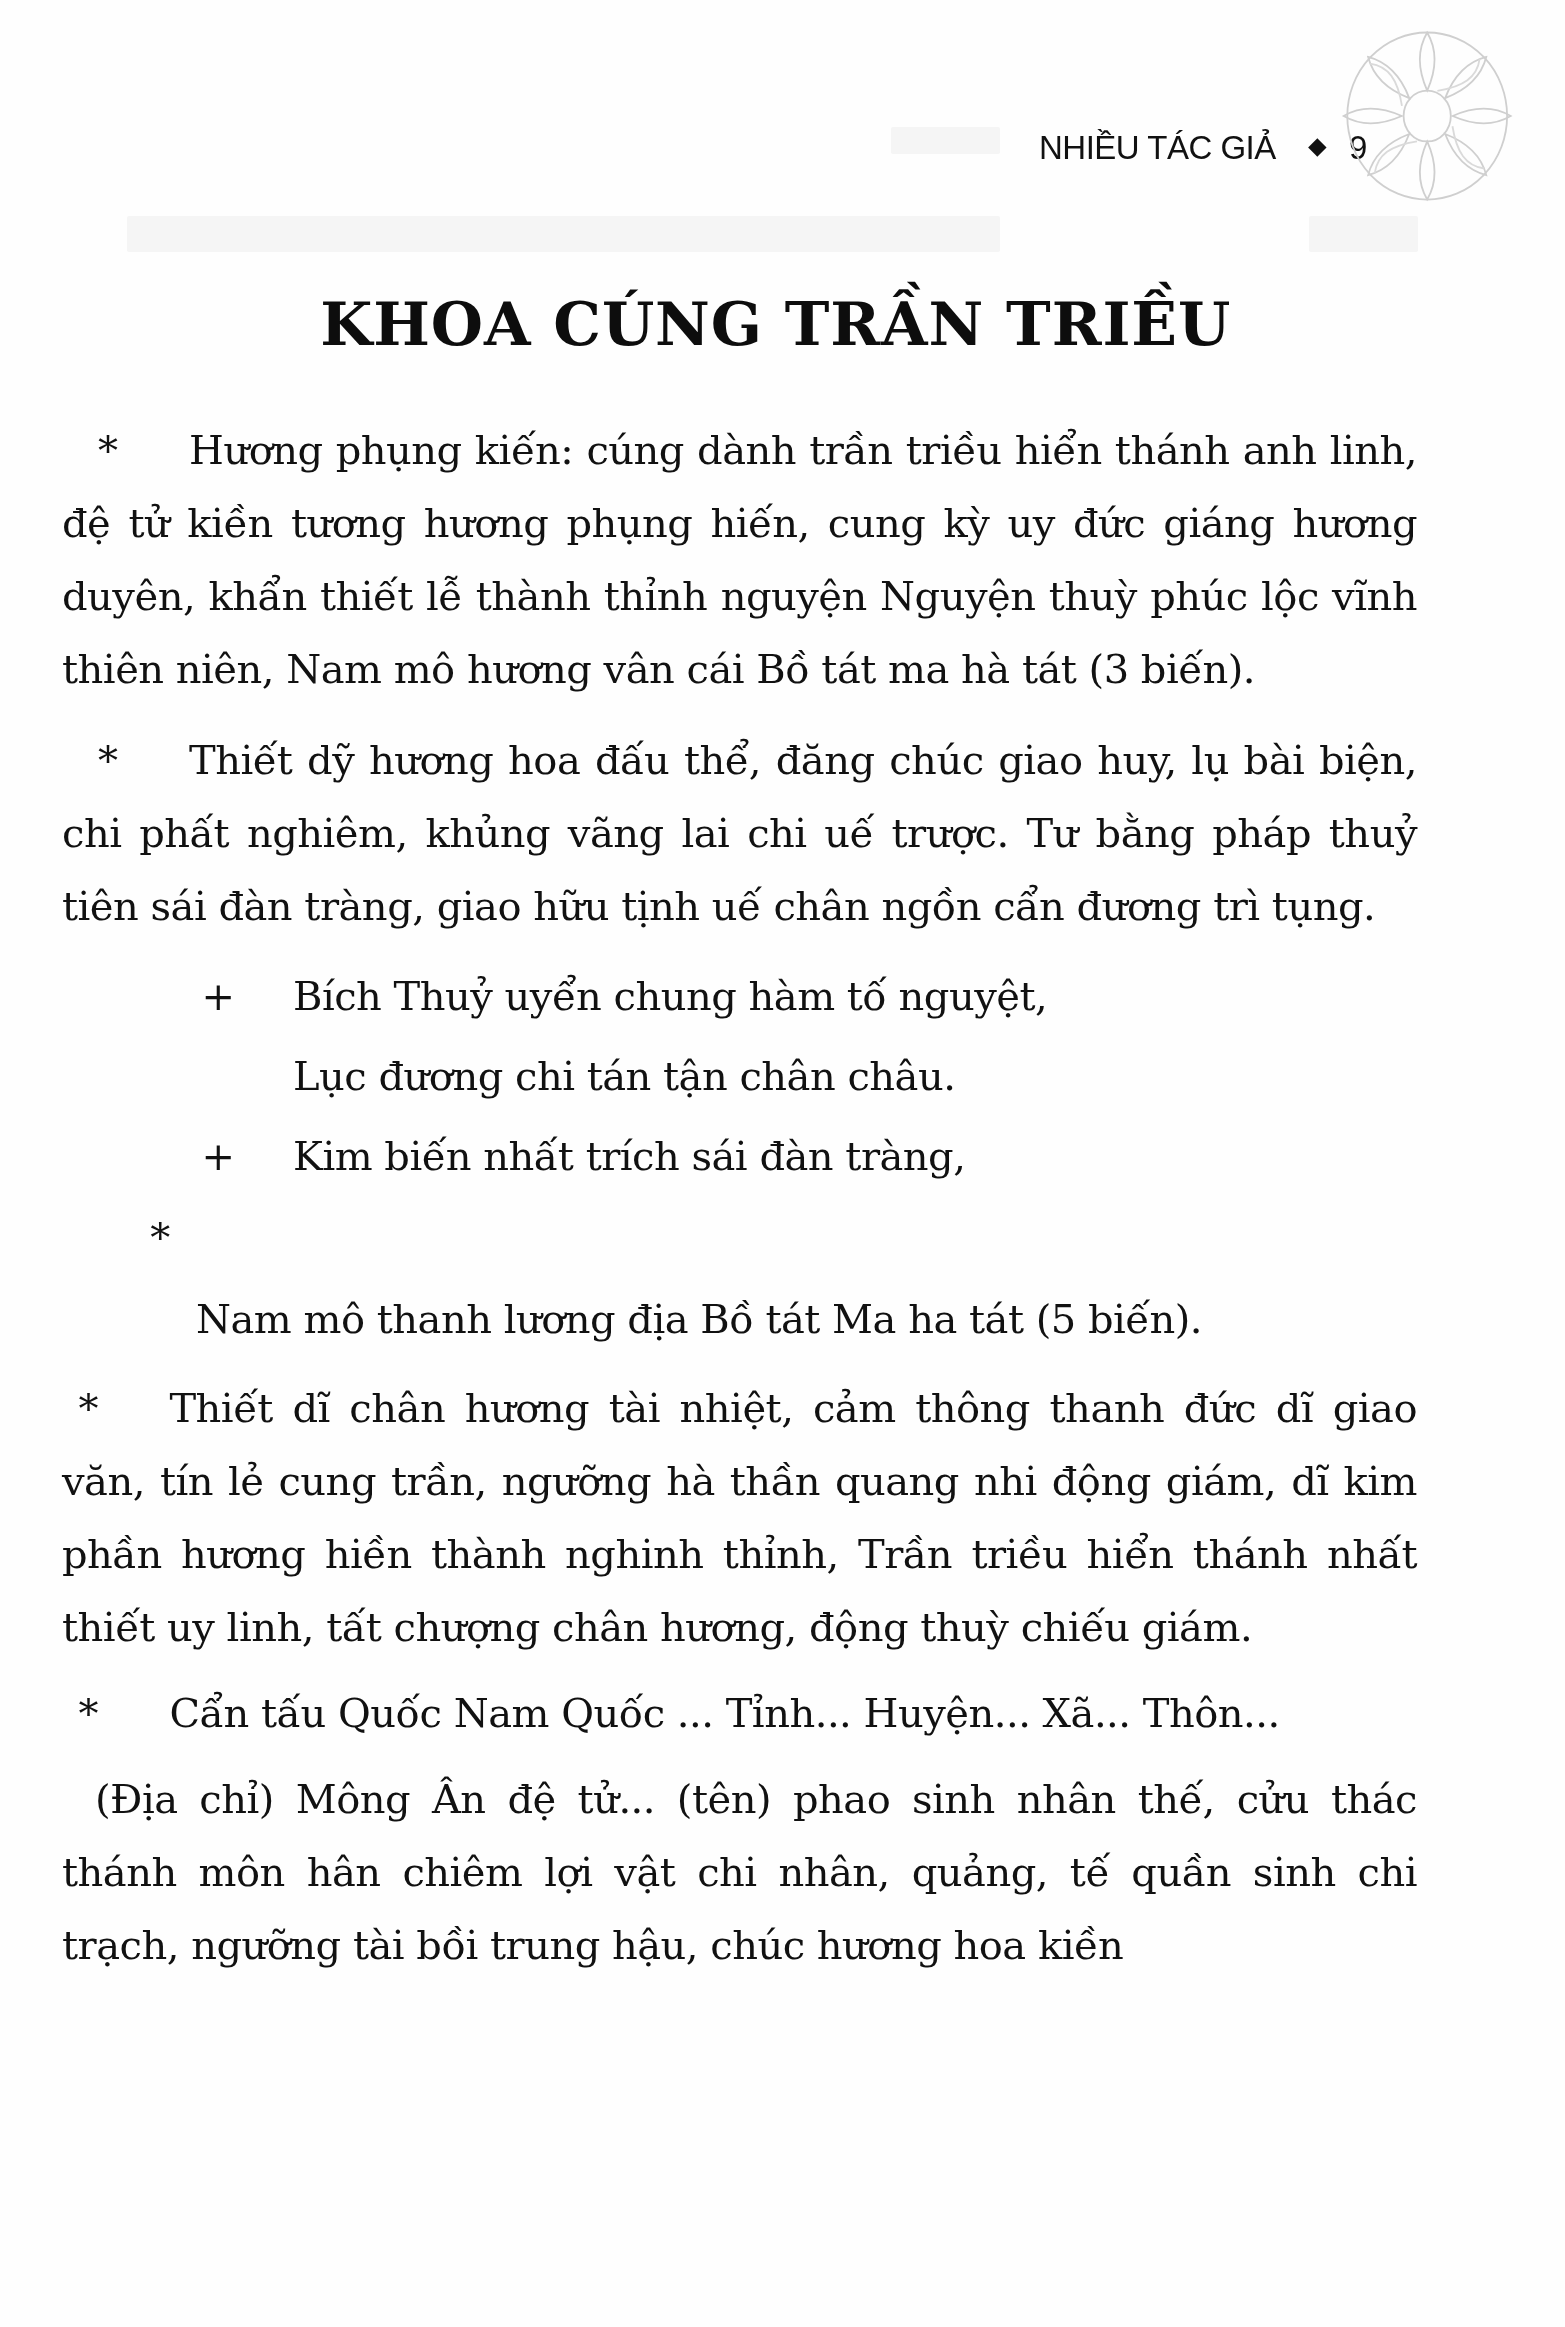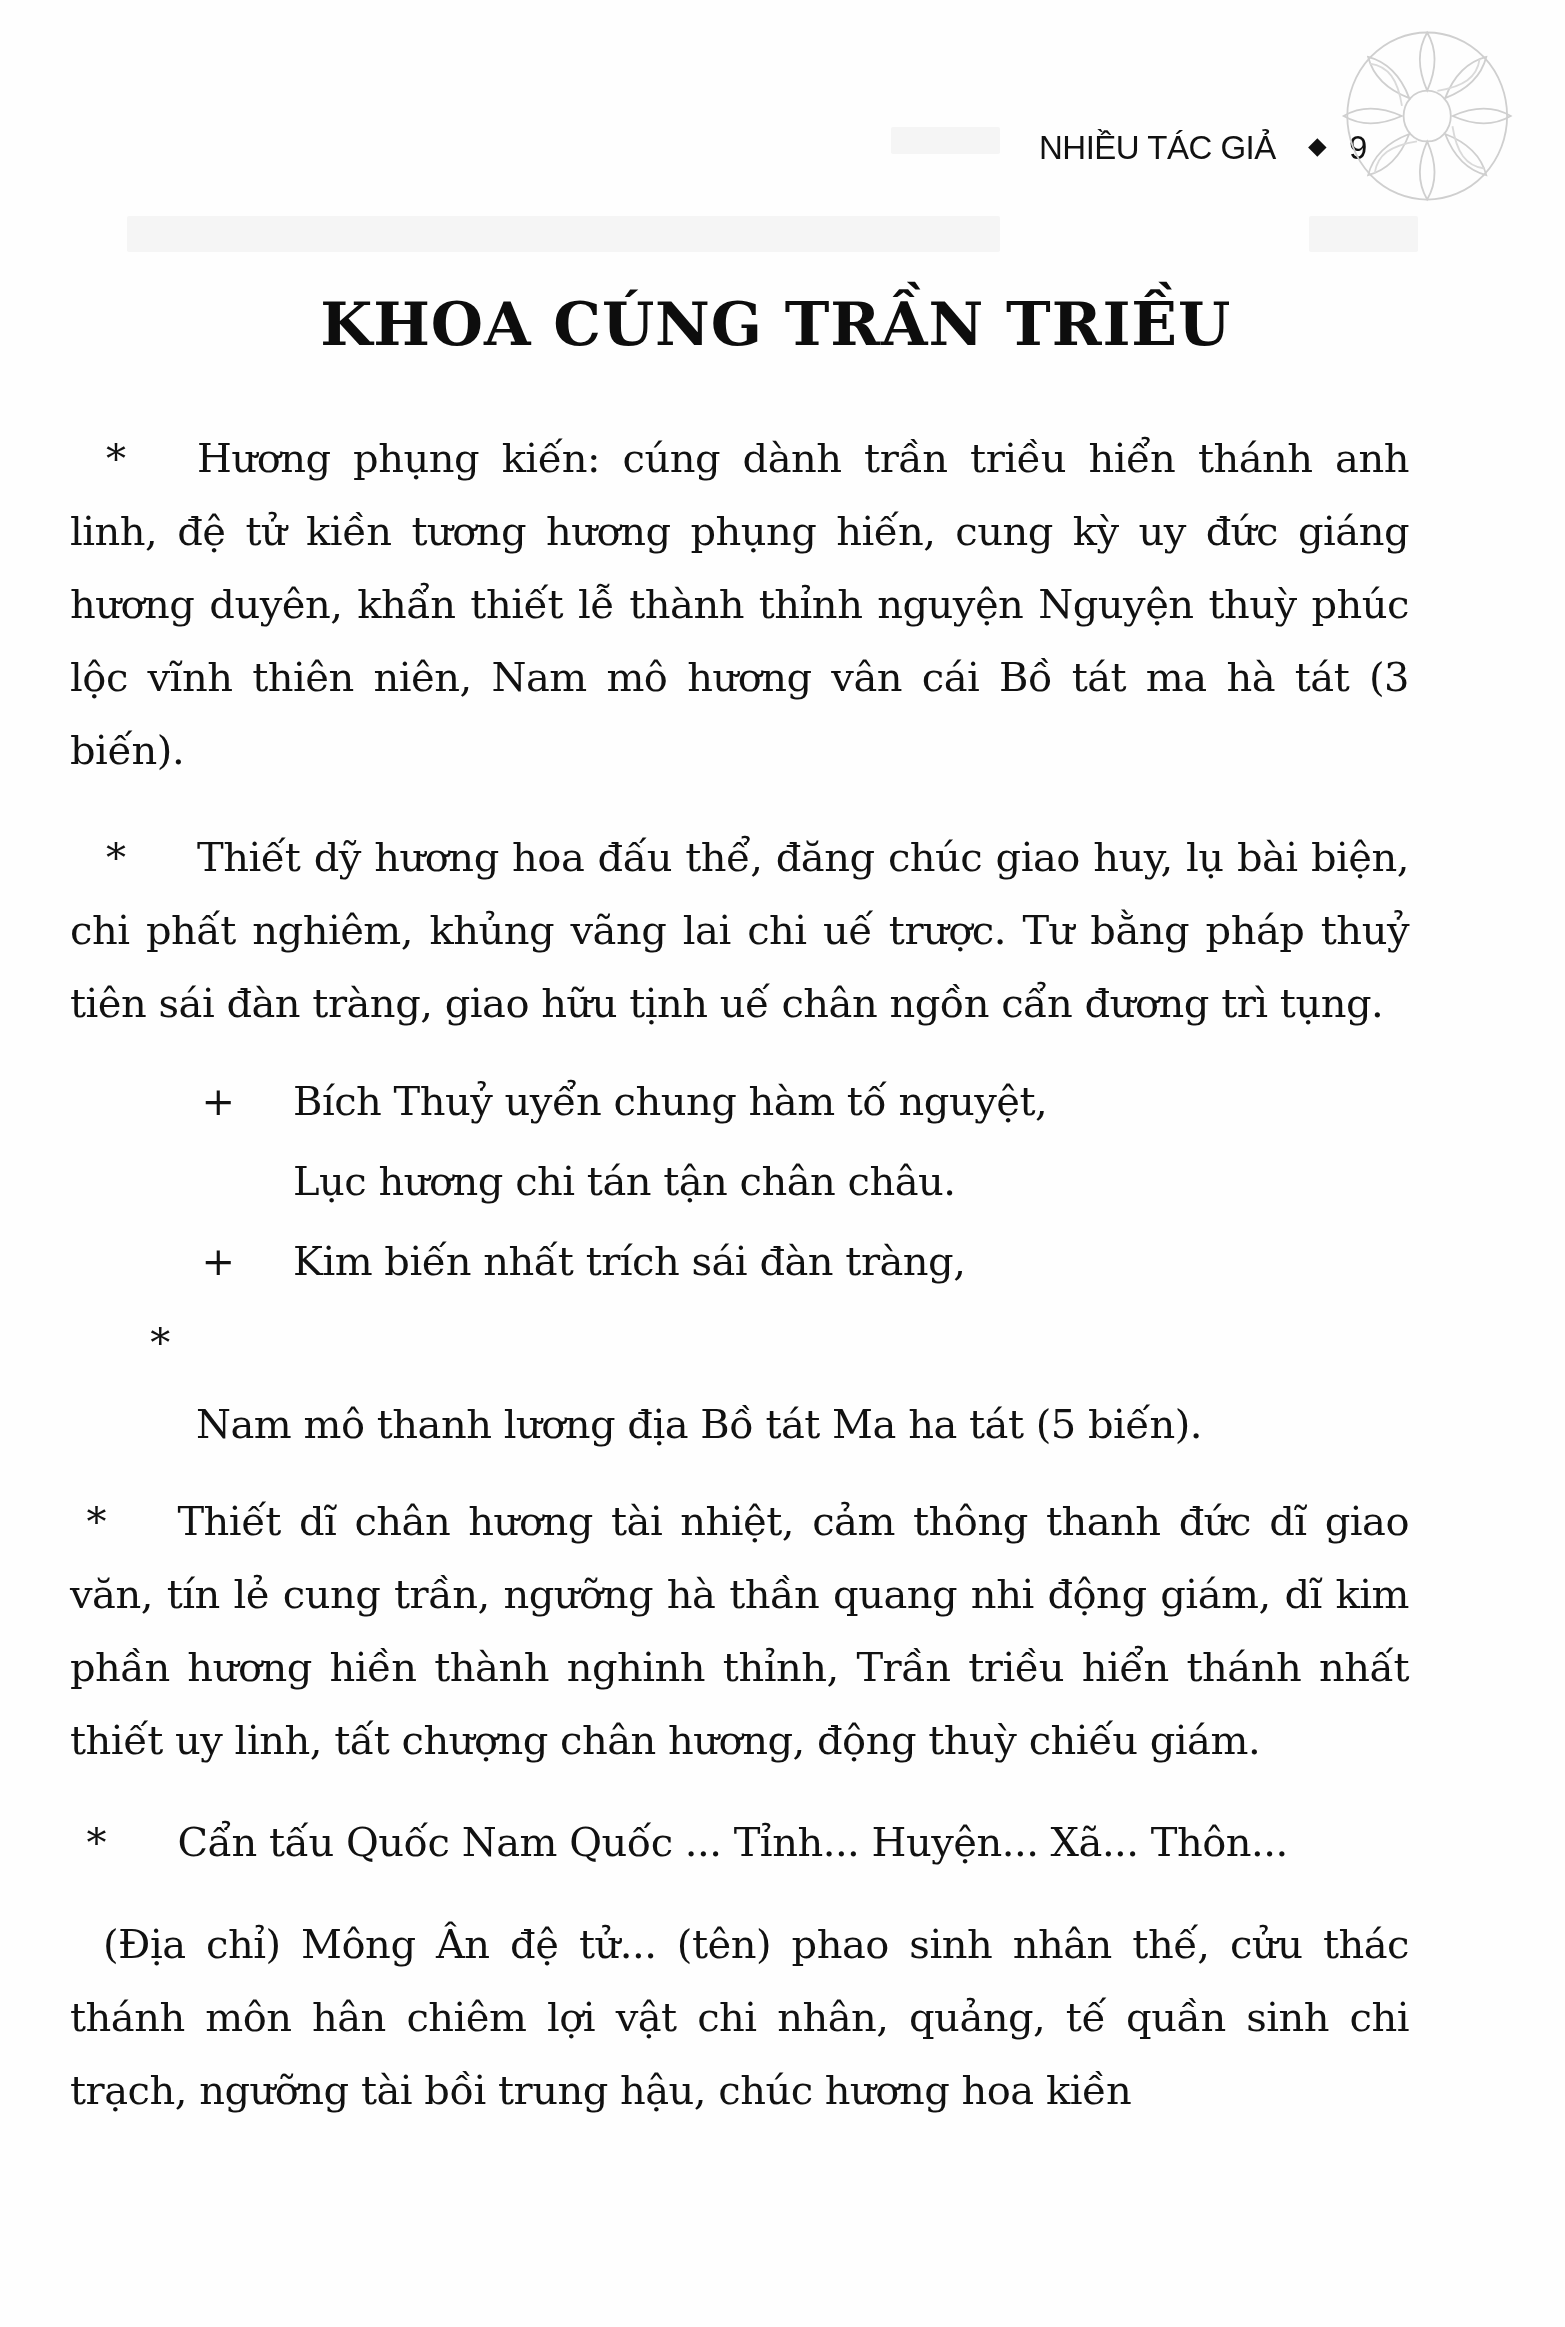--- a/index.html
+++ b/index.html
@@ -68,21 +68,21 @@
     left: 62px;
     top: 414px;
     width: 1355px;
     font-family: "DejaVu Serif", "Liberation Serif", serif;
     font-size: 40px;
     line-height: 73px;
     color: #111;
     letter-spacing: -0.5px;
   }
   .para {
-    margin: 8px;
+    margin: 0;
     text-align: justify;
     text-align-last: left;
   }
   .para .lead {
     display: inline-block;
     width: 91px;
     text-align: right;
     padding-right: 23.6px;
     box-sizing: border-box;
     margin-left: 36px;
@@ -179,21 +179,21 @@
     </p>
 
     <div class="gap-s"></div>
 
     <div class="verse">
       <span class="mark">+</span>
       <span class="text">Bích Thuỷ uyển chung hàm tố nguyệt,</span>
     </div>
     <div class="verse">
       <span class="mark"></span>
-      <span class="text">Lục hương chi tán tận chân châu.</span>
+      <span class="text">Lục đương chi tán tận chân châu.</span>
     </div>
     <div class="verse">
       <span class="mark">+</span>
       <span class="text">Kim biến nhất trích sái đàn tràng,</span>
     </div>
 
     <div class="inv">
       <span class="mark">*</span>
     </div>
     <div class="inv">

